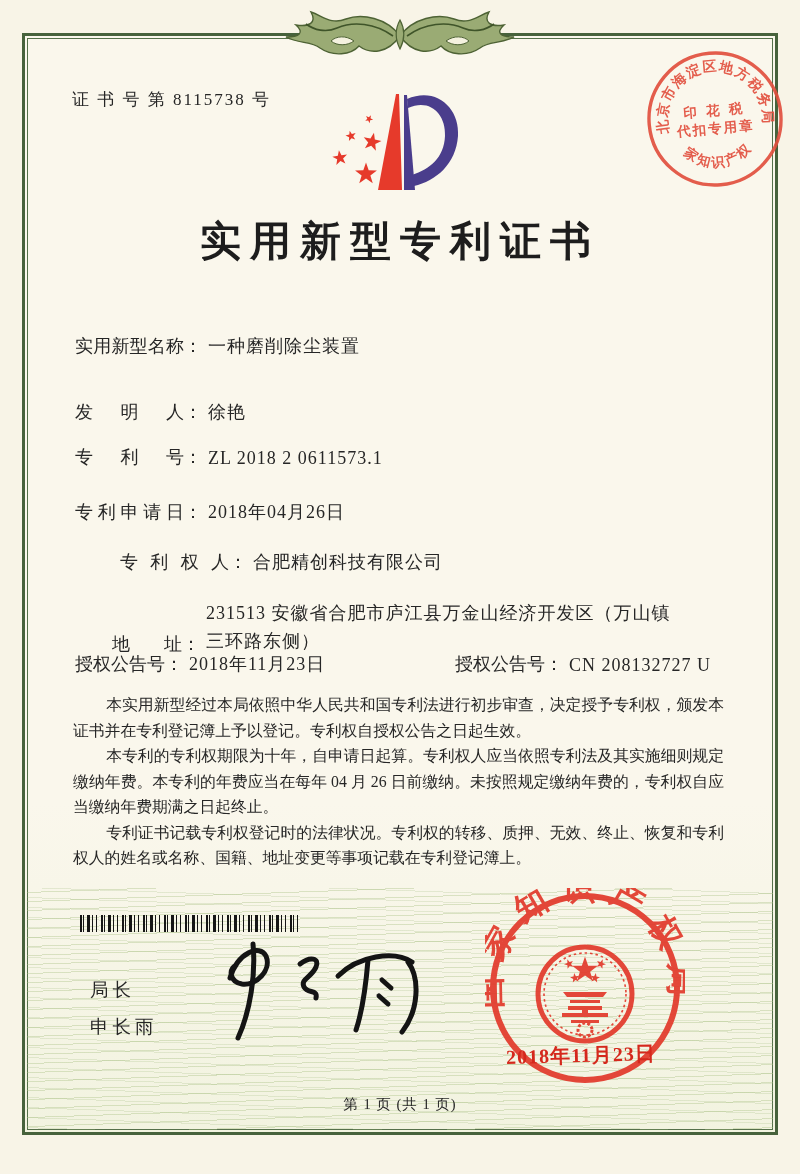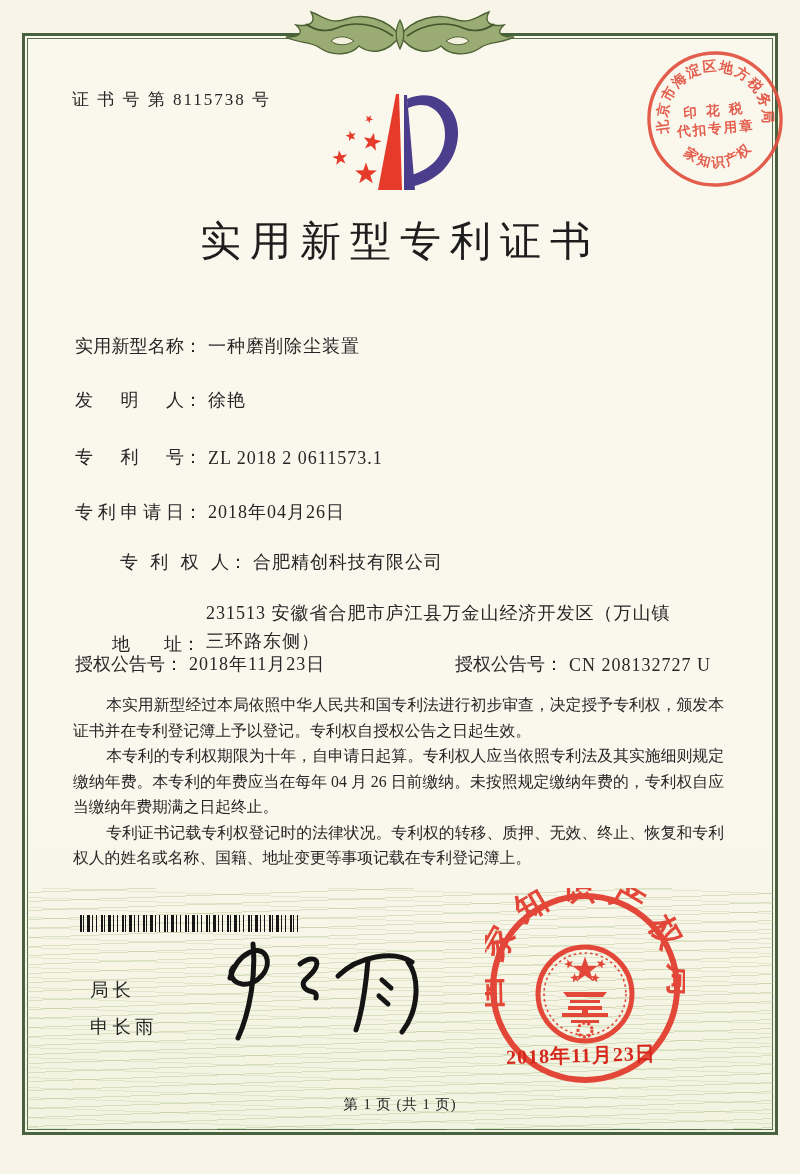--- a/index.html
+++ b/index.html
@@ -23,31 +23,31 @@
   .content{position:absolute;inset:0;z-index:3;}
 
   .cert-no{position:absolute;left:72px;top:88px;font-size:17px;letter-spacing:2px;}
 
   .ornament{position:absolute;left:250px;top:8px;z-index:2;}
 
   .logo{position:absolute;left:298px;top:70px;z-index:2;}
   .tax-stamp{position:absolute;left:640px;top:44px;z-index:4;transform:rotate(-5deg);opacity:.92;}
 
   .title{position:absolute;left:0;right:0;top:214px;text-align:center;
-    font-size:41px;font-weight:400;letter-spacing:9px;color:#1d1d1d;}
+    font-size:41px;font-weight:700;letter-spacing:9px;color:#1d1d1d;}
 
   .row{position:absolute;left:75px;font-size:18px;display:flex;align-items:flex-end;}
   .lbl{display:inline-block;text-align:justify;text-align-last:justify;}
   .w6{width:109px;}
   .w4{width:70px;}
   .colon{margin-right:6px;}
   .val{letter-spacing:1px;}
   .val-pre{white-space:pre-line;line-height:1.55;}
   .r-name{top:334px;}
-  .r-inventor{top:388px;}
+  .r-inventor{top:400px;}
   .r-patno{top:445px;}
   .r-filing{top:500px;}
   .r-patentee{top:550px;margin-left:45px;}
   .r-address{top:600px;margin-left:37px;}
   .r-grantdate{top:652px;}
   .r-grantno{left:455px;top:652px;}
 
   .paras{position:absolute;left:73px;right:76px;top:692px;font-size:15.8px;line-height:1.62;text-align:justify;}
   .paras p{margin:0;padding:0;text-indent:2.1em;}
 

